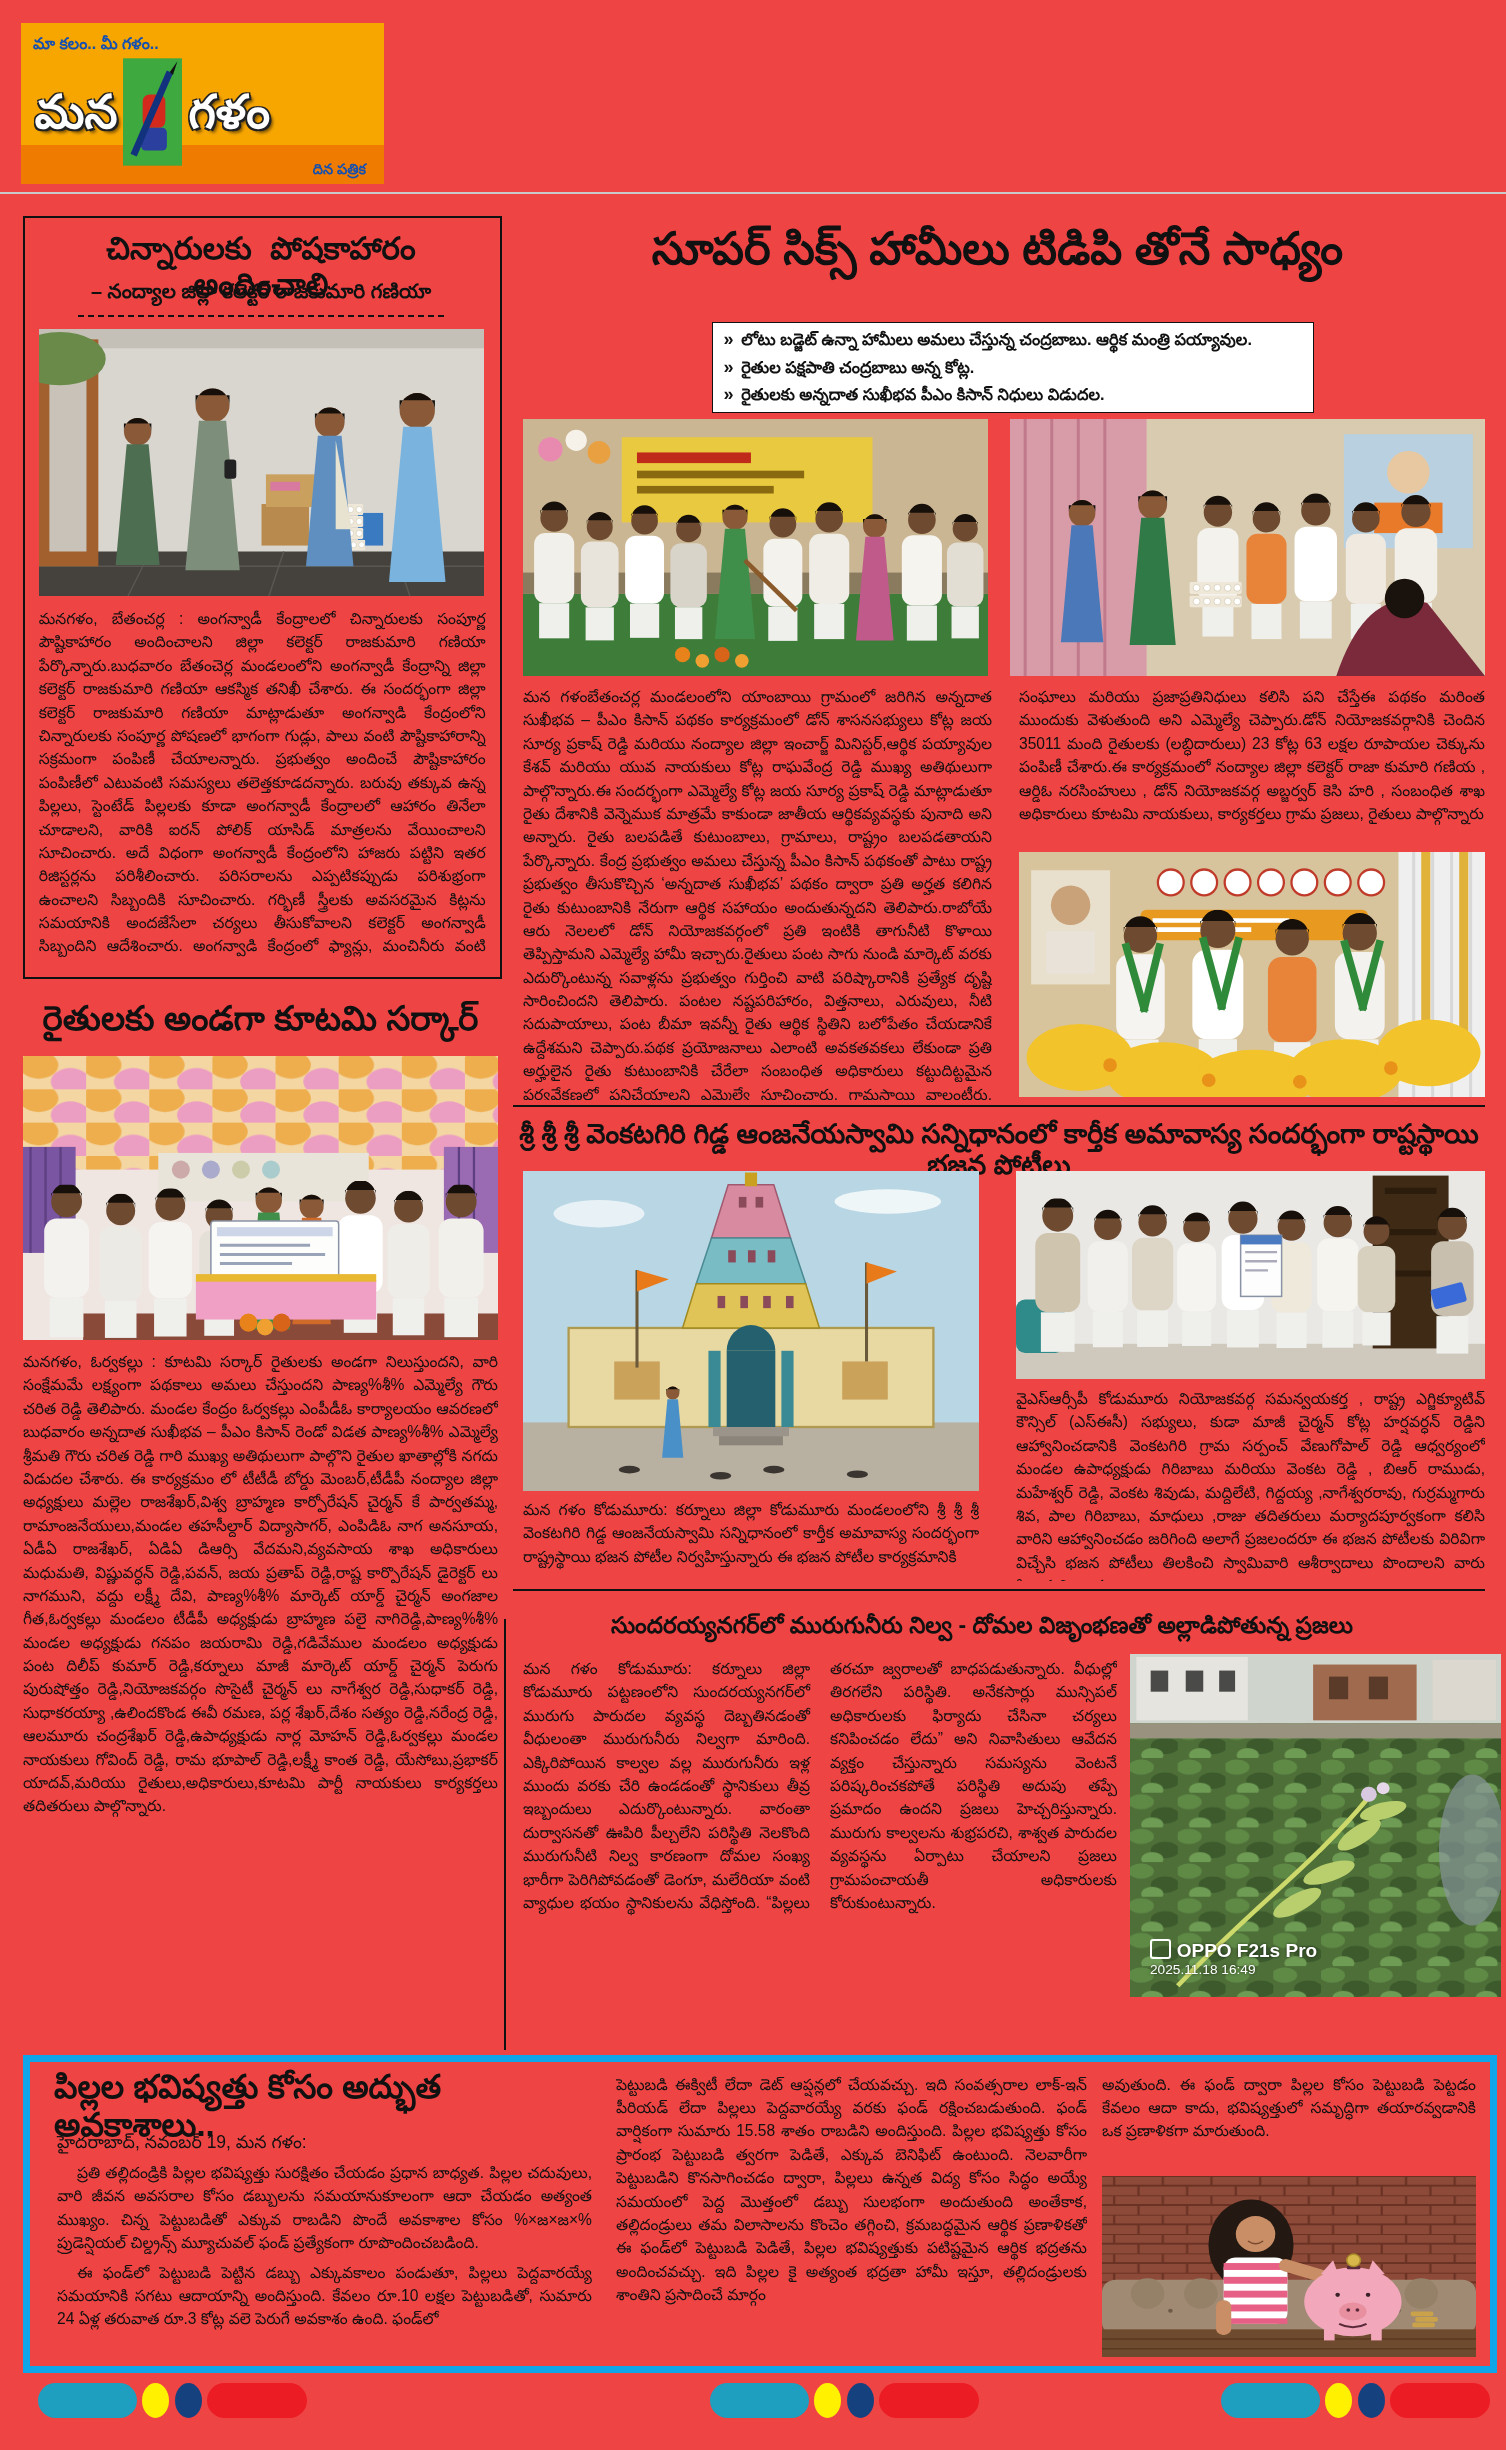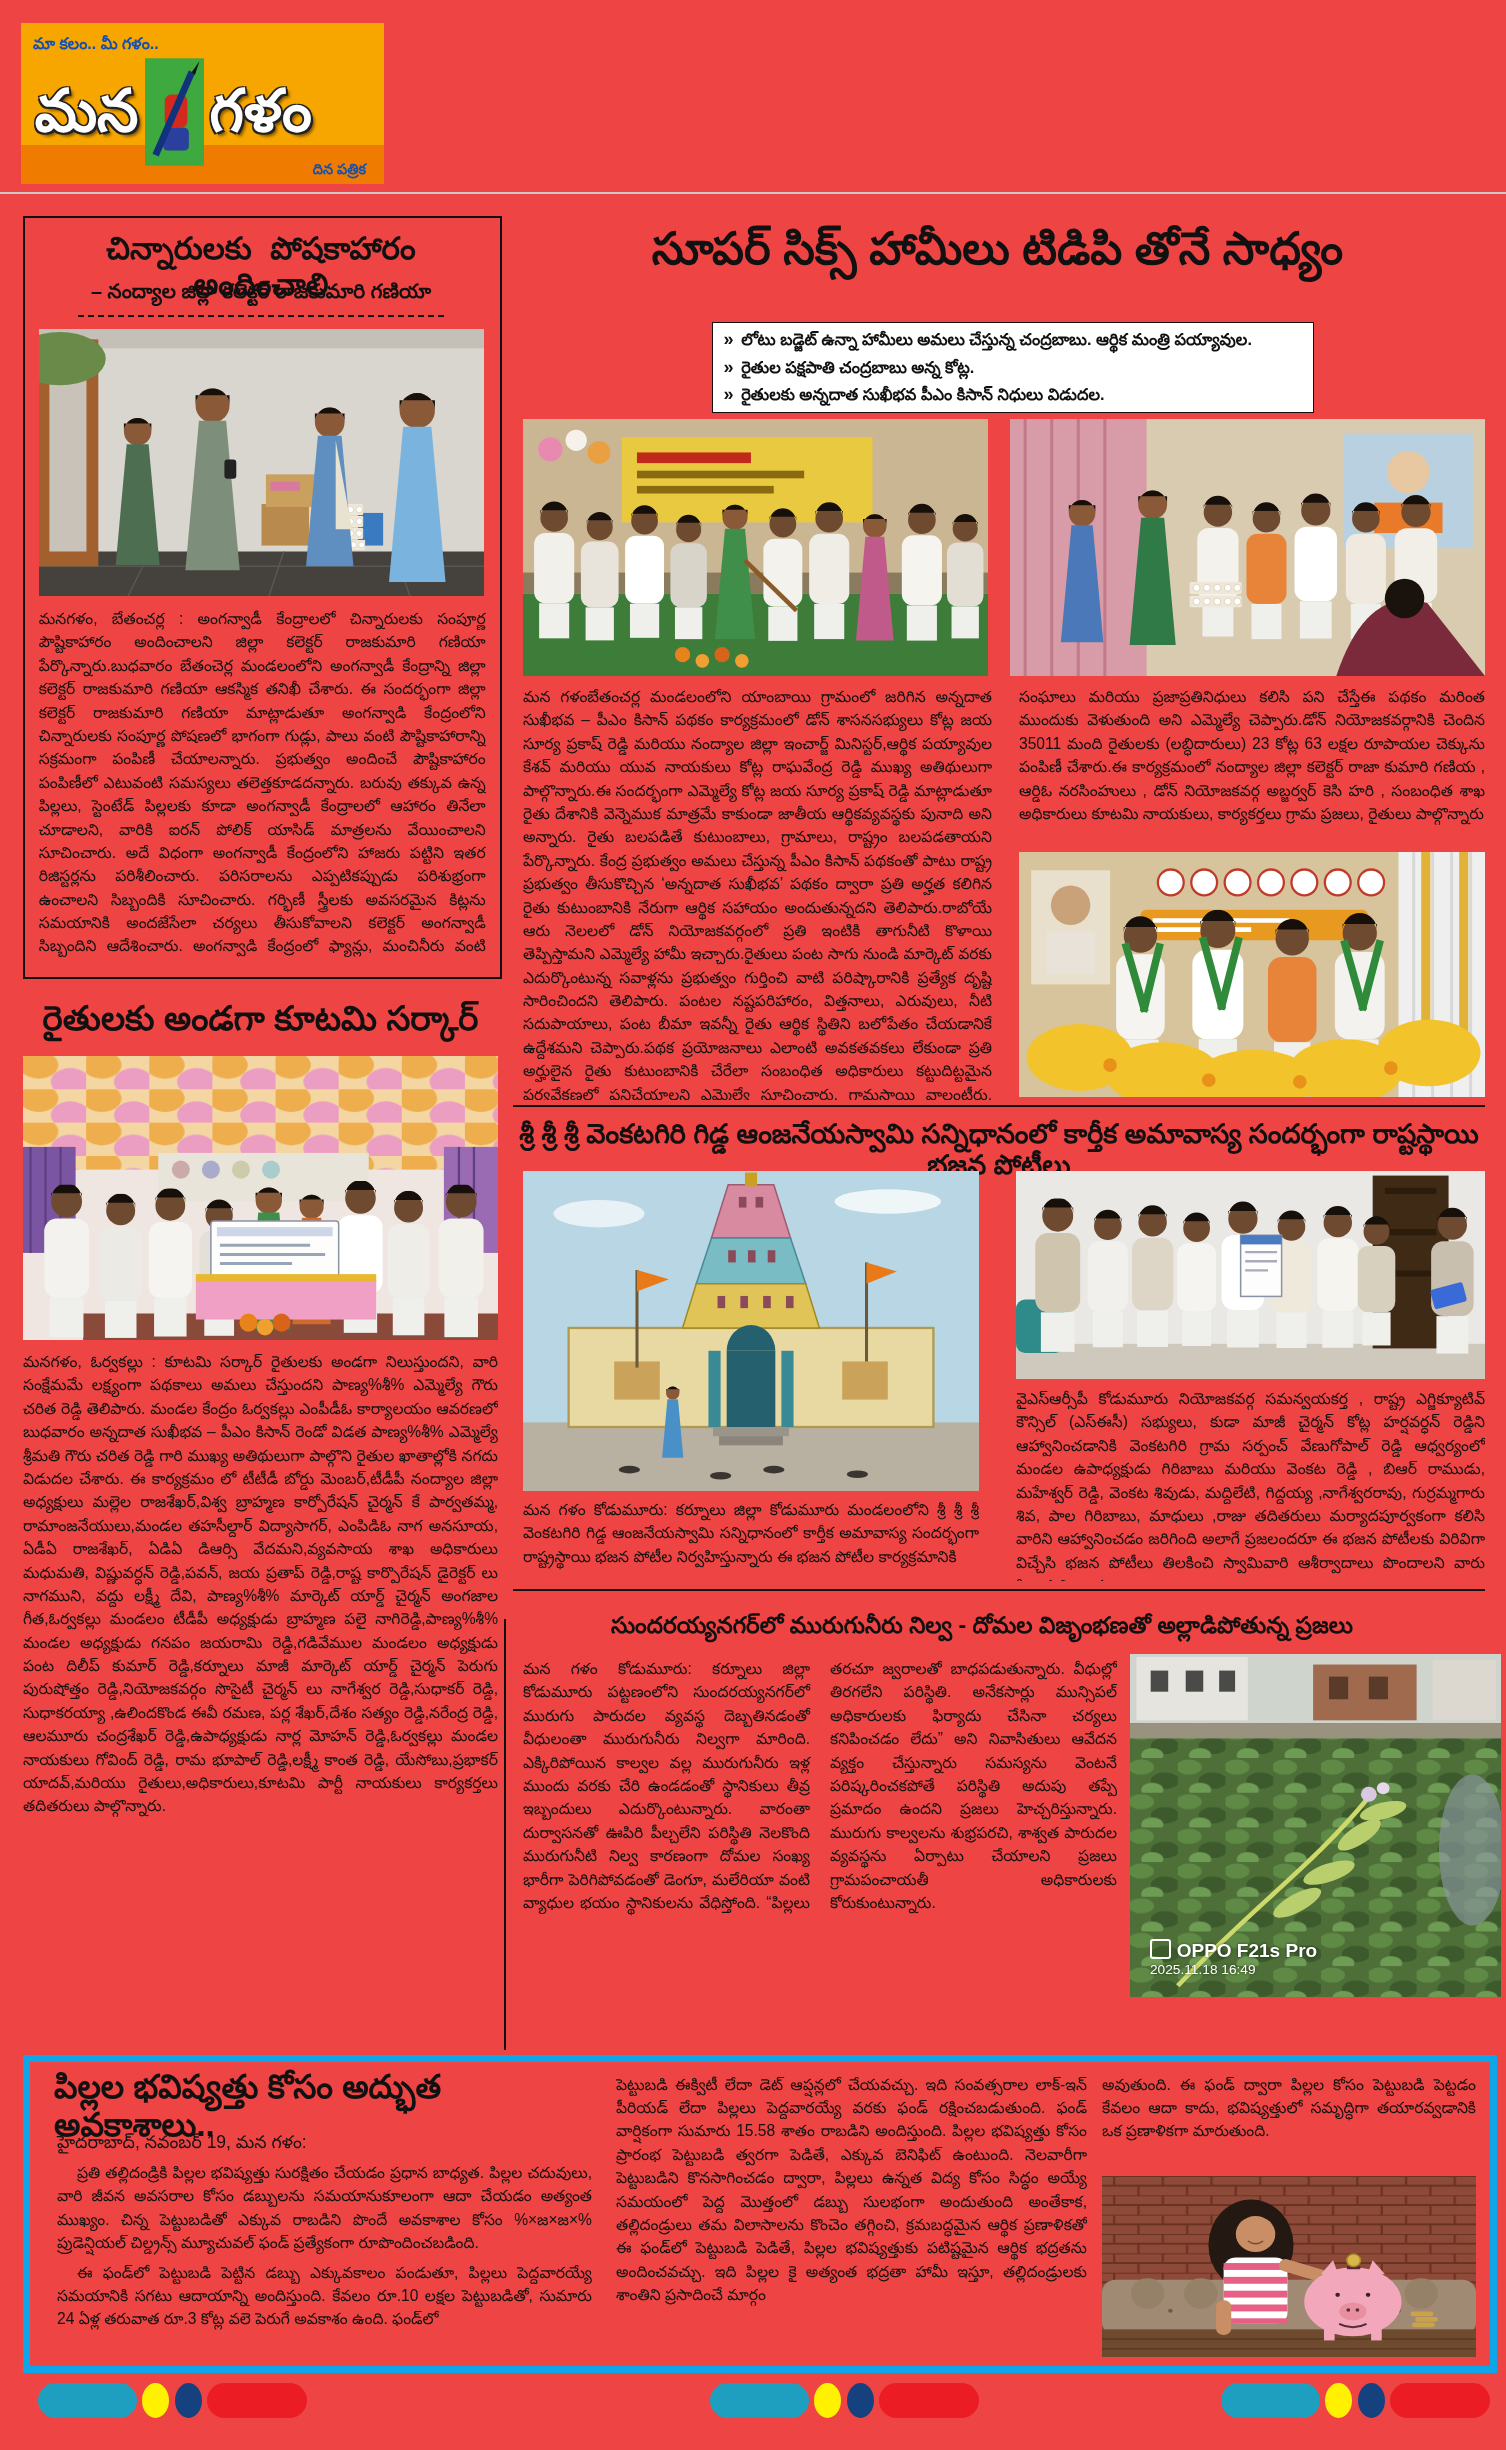--- a/index.html
+++ b/index.html
@@ -2,21 +2,21 @@
 <html style="font-size:12px"><head>
 <meta charset="utf-8">
 <style>
   html,body{margin:0;padding:0;background:#eee;}
   .page{position:relative;width:1507px;height:2450px;background:#ef4444;font-family:"Liberation Sans",sans-serif;color:#111;overflow:hidden;margin:0 auto;}
   .abs{position:absolute;}
   
   .logo-box{left:21px;top:23px;width:363px;height:161px;background:linear-gradient(180deg,#F7A600 0%,#F7A600 76%,#EF7C00 76%,#EF7C00 100%);overflow:hidden;}
   .tagline{left:12px;top:12px;font-size:16px;font-weight:bold;color:#1550b0;}
   .logo-row{left:13.7px;top:39px;width:338px;height:99px;display:flex;align-items:center;gap:3px;}
-  .logo-word{font-size:59px;font-weight:900;color:#fff;line-height:1;
+  .logo-word{font-size:47px;font-weight:900;color:#fff;line-height:1;
     text-shadow:2.3px 2.3px 0 #222,-1.5px -1.5px 0 #222,1.5px -1.5px 0 #222,-1.5px 1.5px 0 #222,3.8px 3.8px 3px rgba(0,0,0,.45);}
   .logo-sub{right:18px;top:138px;font-size:14.4px;font-weight:bold;color:#1550b0;position:absolute;}
   .masthead-box{left:384px;top:23px;width:465px;height:161px;background:#F14E00;clip-path:polygon(0 0,460px 0,399px 161px,0 161px);display:flex;align-items:center;}
   .masthead-text{margin-left:32px;font-size:59px;font-weight:900;color:#fff;text-shadow:2.3px 2.3px 0 #5a1c00,-1.5px -1.5px 0 #5a1c00,1.5px -1.5px 0 #5a1c00,-1.5px 1.5px 0 #5a1c00;}
   .date-box{left:794px;top:23px;width:691px;height:161px;background:#1163B5;clip-path:polygon(64px 0,691px 0,691px 161px,0 161px);}
   .day-line{left:159px;top:36px;font-size:26.6px;font-weight:bold;color:#fff;}
   .date-line{left:134px;top:93px;font-size:26.6px;font-weight:bold;color:#fff;letter-spacing:1.5px;}
   .pagenum{left:505px;top:-12px;font-size:163px;font-weight:700;color:#FFF200;line-height:1.05;text-shadow:1.5px 1.5px 0 #0a3a6e;}
   .hairline{left:0;top:192px;width:1507px;height:1.5px;background:#c9c9c9;}
   

